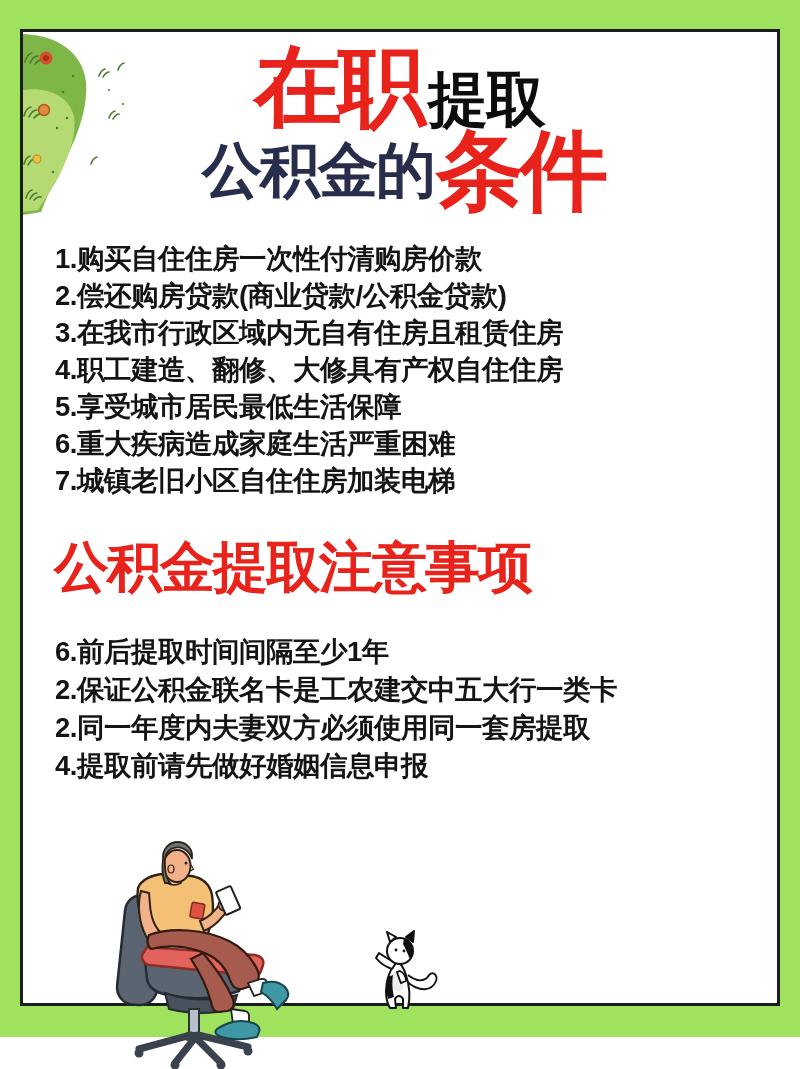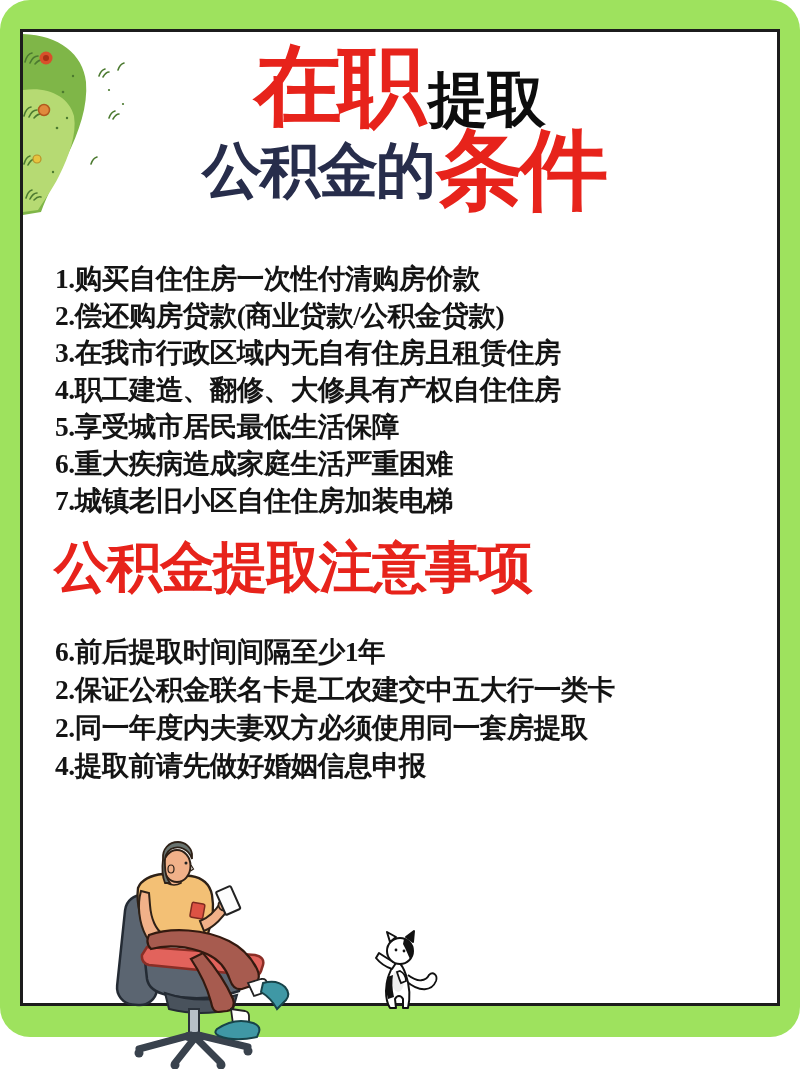--- a/index.html
+++ b/index.html
@@ -4,42 +4,41 @@
 <style>
   :root{
     --background:#9ee25e; --card:#ffffff; --border:#1c1c1c;
     --red:#e7231b; --navy:#272d4b; --text:#141414;
   }
   *{margin:0;padding:0;box-sizing:border-box;}
   html,body{width:800px;height:1069px;overflow:hidden;}
   .poster{
     position:relative;width:800px;height:1037px;
     background:var(--background);
-    font-family:Liberation Serif, serif;
-    border-radius:30px;
+    font-family:Liberation Sans, sans-serif;
   }
   .card{
     position:absolute;left:20px;top:29px;width:760px;height:977px;
     background:var(--card);border:3px solid var(--border);
   }
   
   .title-line{
     position:absolute;left:0;right:0;display:flex;
     justify-content:center;align-items:flex-end;line-height:1;
     white-space:nowrap;font-weight:900;
   }
   .title-line1{top:39px;height:92px;}
   .title-line2{top:125px;height:92px;align-items:center;}
   .t-big{font-size:88px;letter-spacing:-4px;color:var(--red);}
   .t-sm{font-size:60px;letter-spacing:-2px;padding:0 2px 1px 6px;}
   .t-black{color:#0d0d0d;margin-top:23px;}
   .t-navy{color:var(--navy);}
   
   .cond-list{
-    position:absolute;left:55px;top:260px;list-style:none;
+    position:absolute;left:55px;top:240px;list-style:none;
     font-size:27.5px;font-weight:bold;color:var(--text);
     line-height:37px;letter-spacing:-0.5px;white-space:nowrap;
   }
   .notes-heading{
     position:absolute;left:54px;top:537px;
     font-size:55px;font-weight:900;color:var(--red);
     letter-spacing:-2px;line-height:1.12;white-space:nowrap;
   }
   .notes-list{
     position:absolute;left:55px;top:633px;list-style:none;

